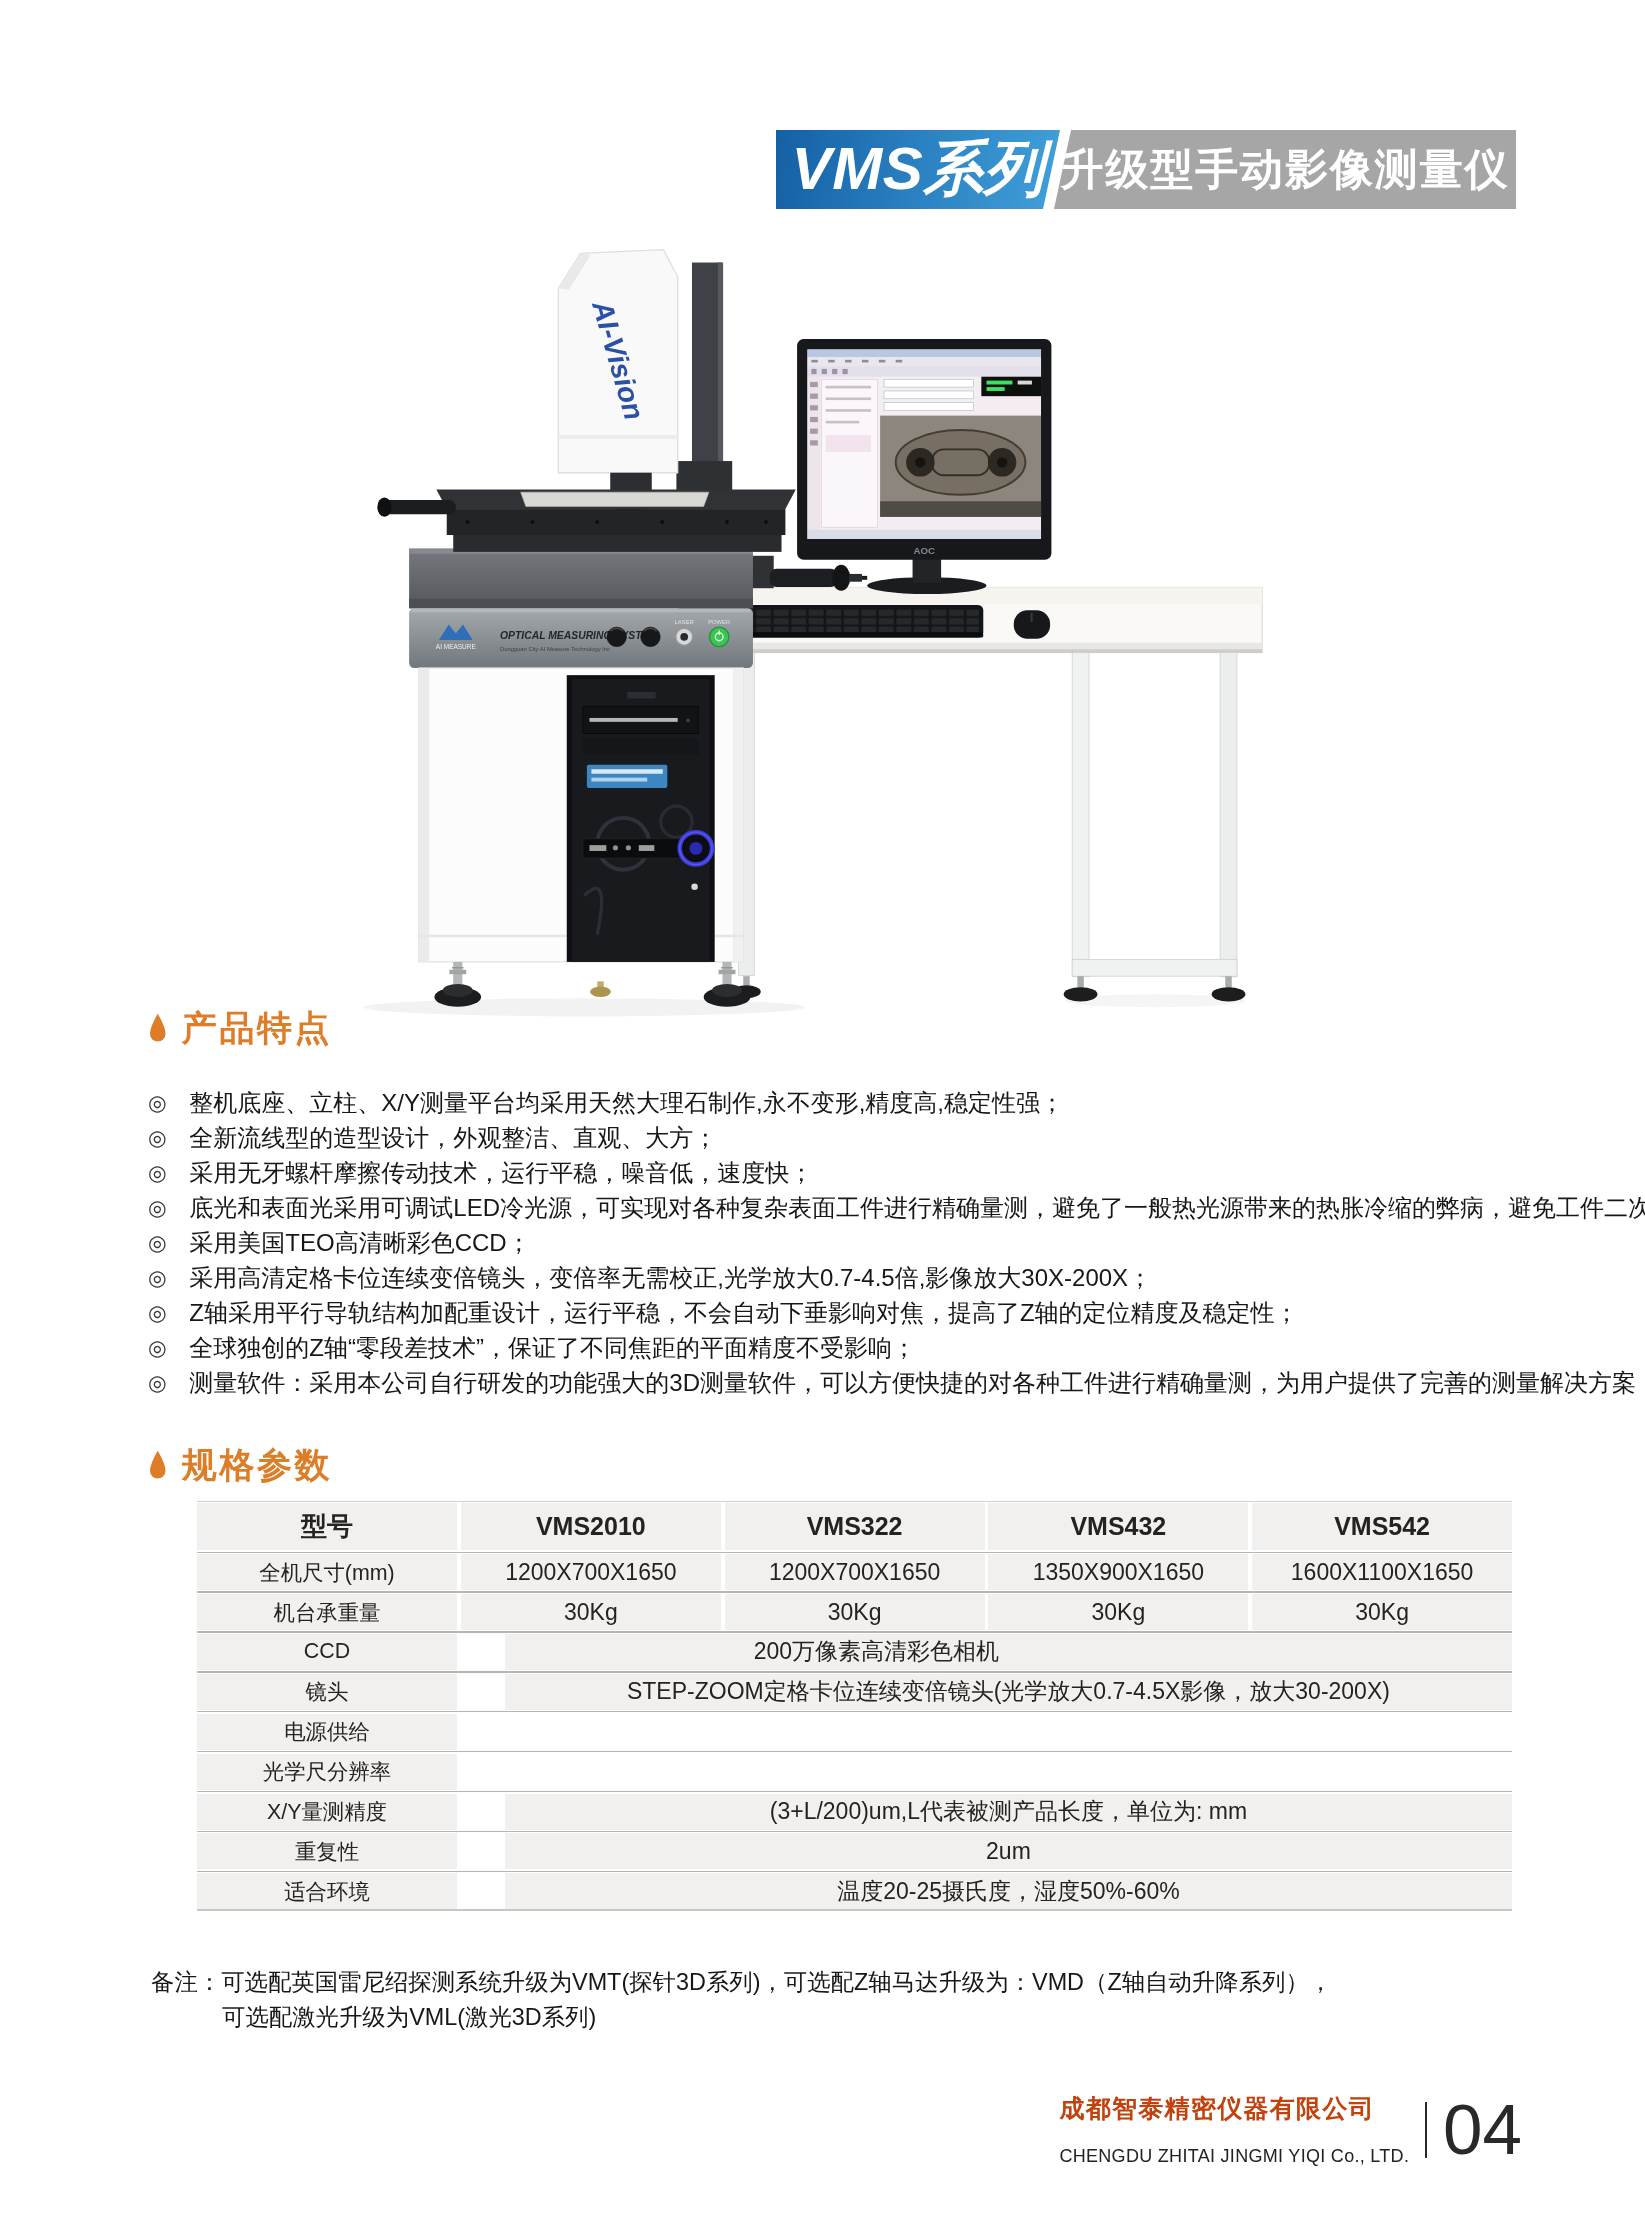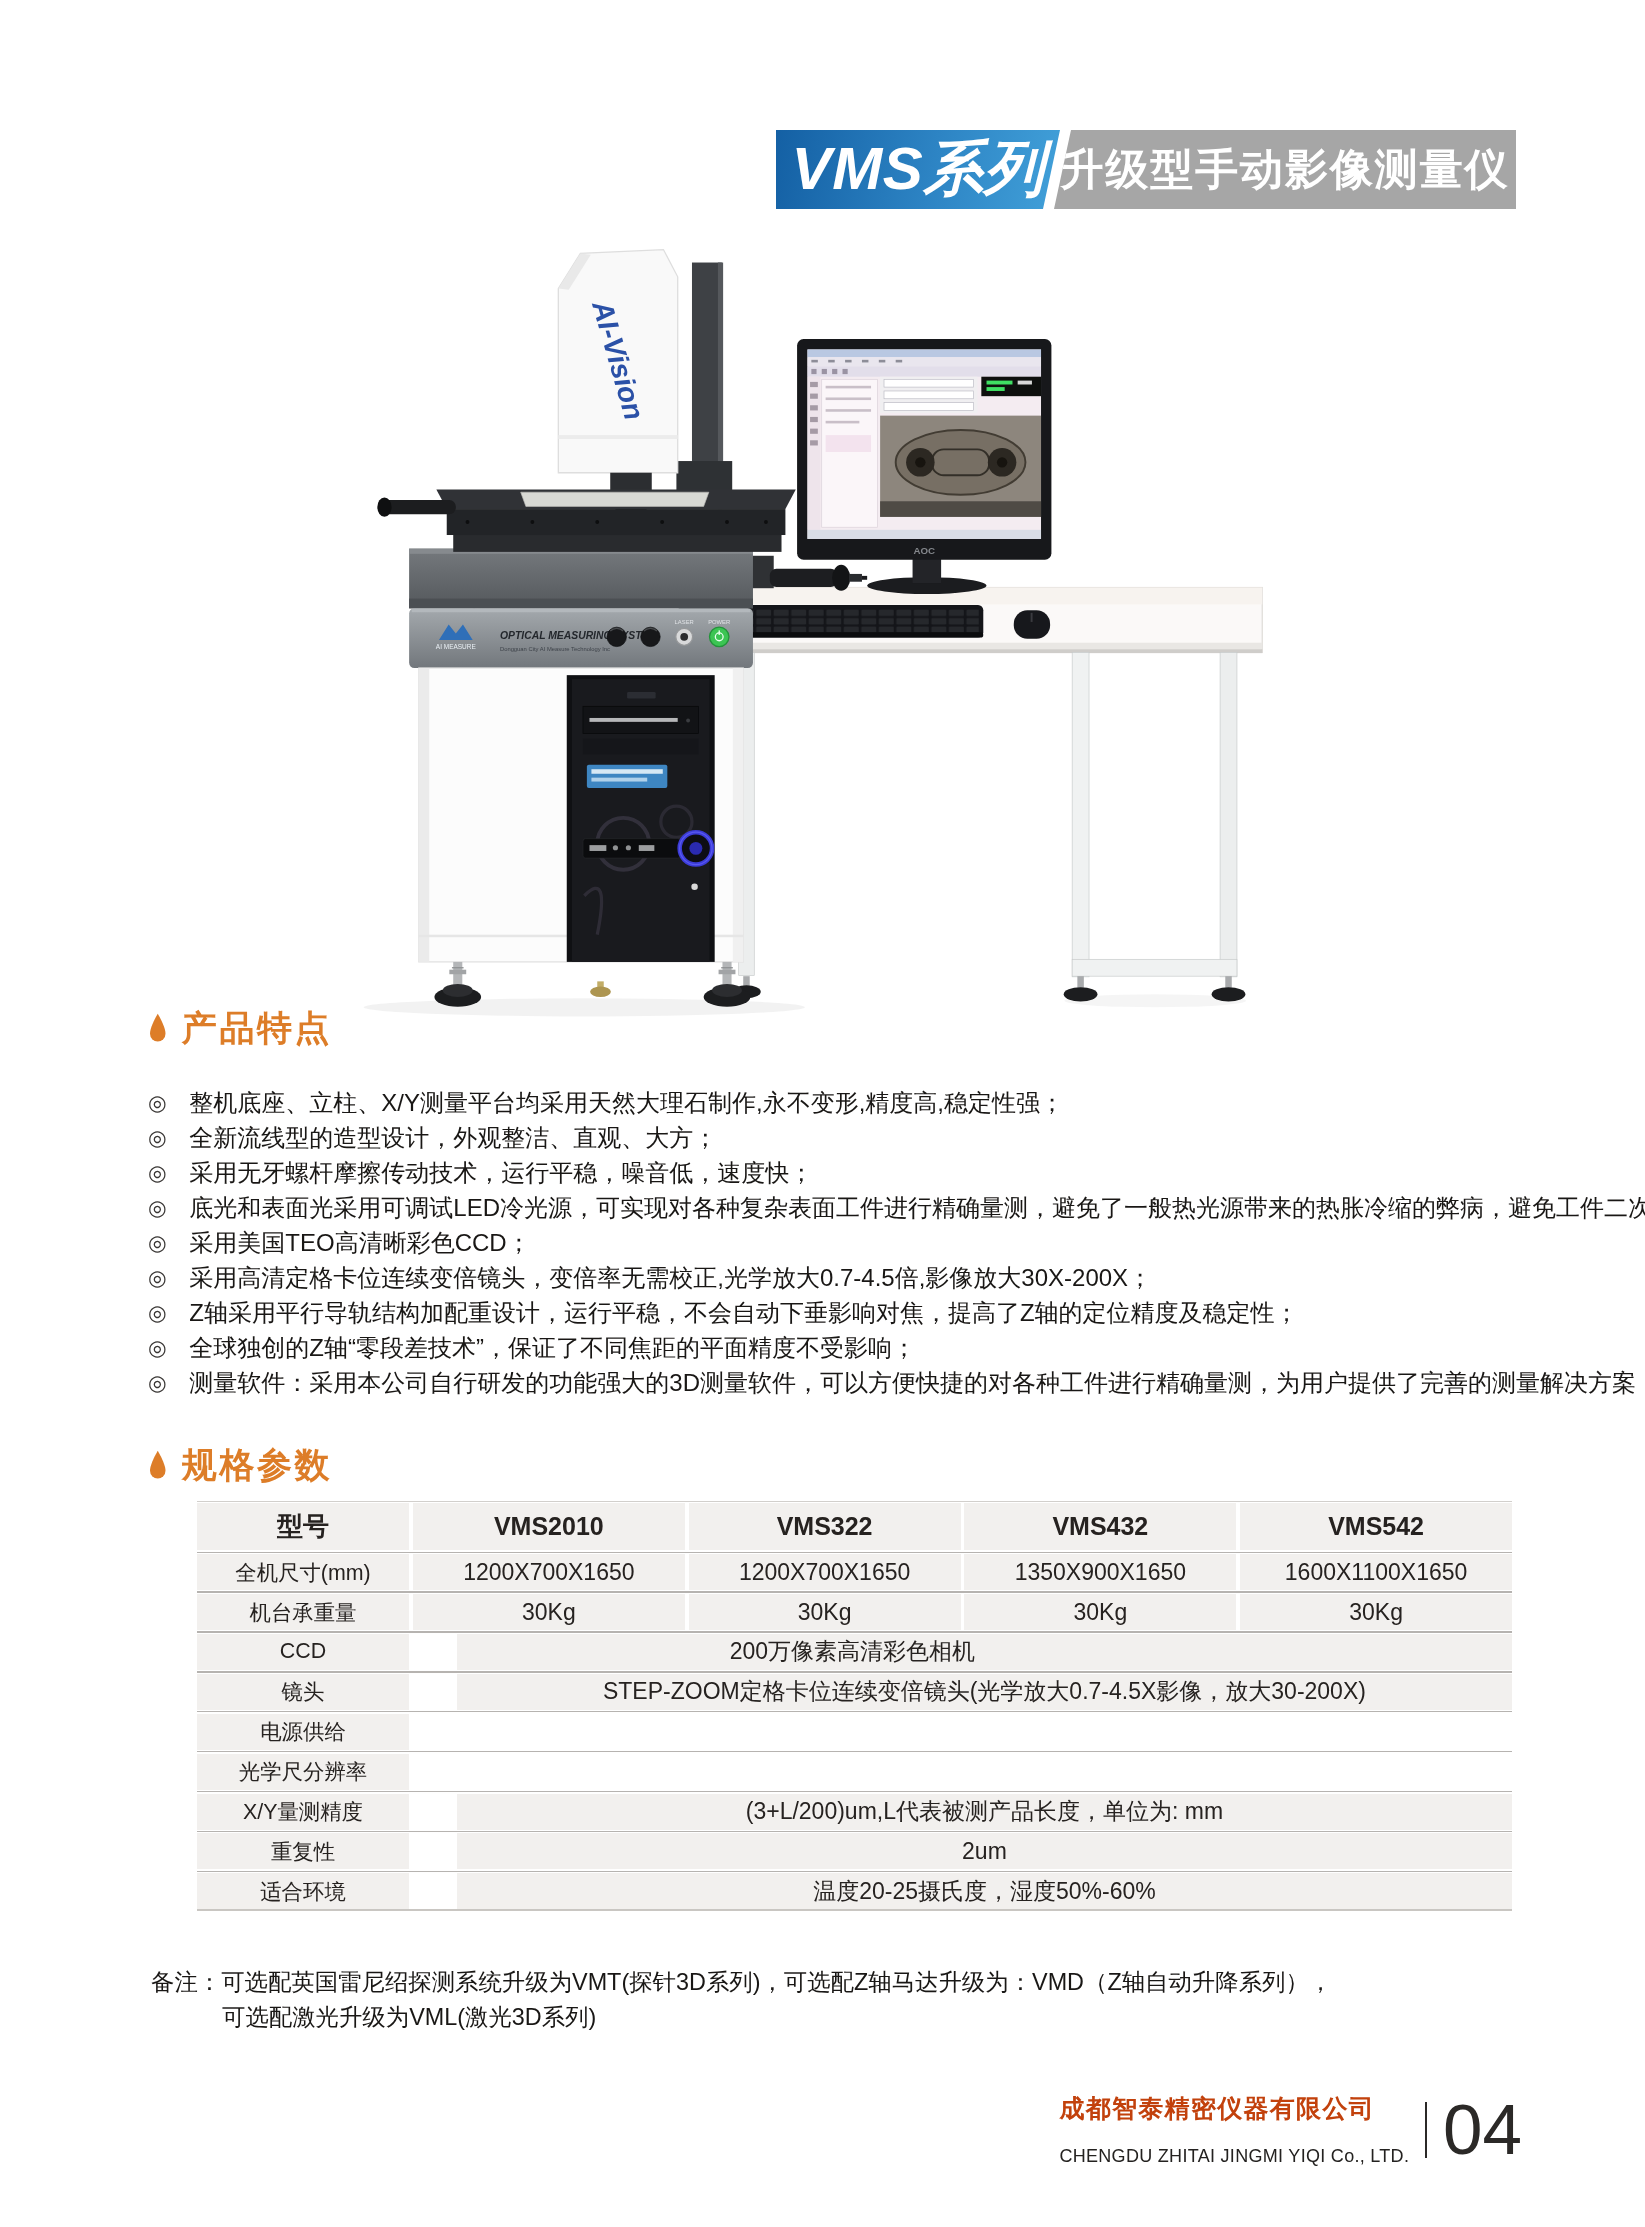--- a/index.html
+++ b/index.html
@@ -41,21 +41,21 @@
   
   .spec-table { position:absolute; left:197px; top:1501px; width:1315px;
     border-top:1.3px solid #d2cfcc; border-bottom:2.6px solid #c9c6c2; }
   .trow { display:flex; gap:3.9px; margin-top:3.9px; position:relative; }
   .trow:first-child { margin-top:1.3px; }
   .trow:not(:first-child)::before { content:""; position:absolute; left:0; right:0; top:-2.6px; height:1.3px; background:#b6b3b0; }
   .cell { background:#f2f0ee; display:flex; align-items:center; justify-content:center;
           font-size:23px; color:#262220; white-space:nowrap; }
   .trow .cell { height:36px; }
   .trow.header .cell { height:47px; font-weight:bold; font-size:25px; }
-  .cell.label { width:212px; flex:none; font-size:21.4px; }
+  .cell.label { width:260px; flex:none; font-size:21.4px; }
   .trow.header .cell.label { font-size:26px; }
   .cell.v { flex:1; }
   .cell.span { flex:1;margin-left:44px; }
   .cell.span.ctr-table > span { position:relative; left:-132px; }
 
   
   .note { position:absolute; left:151px; top:1965px; font-size:23.4px; color:#191715; line-height:35px; }
   .note .l2 { margin-left:71px; }
 
   

